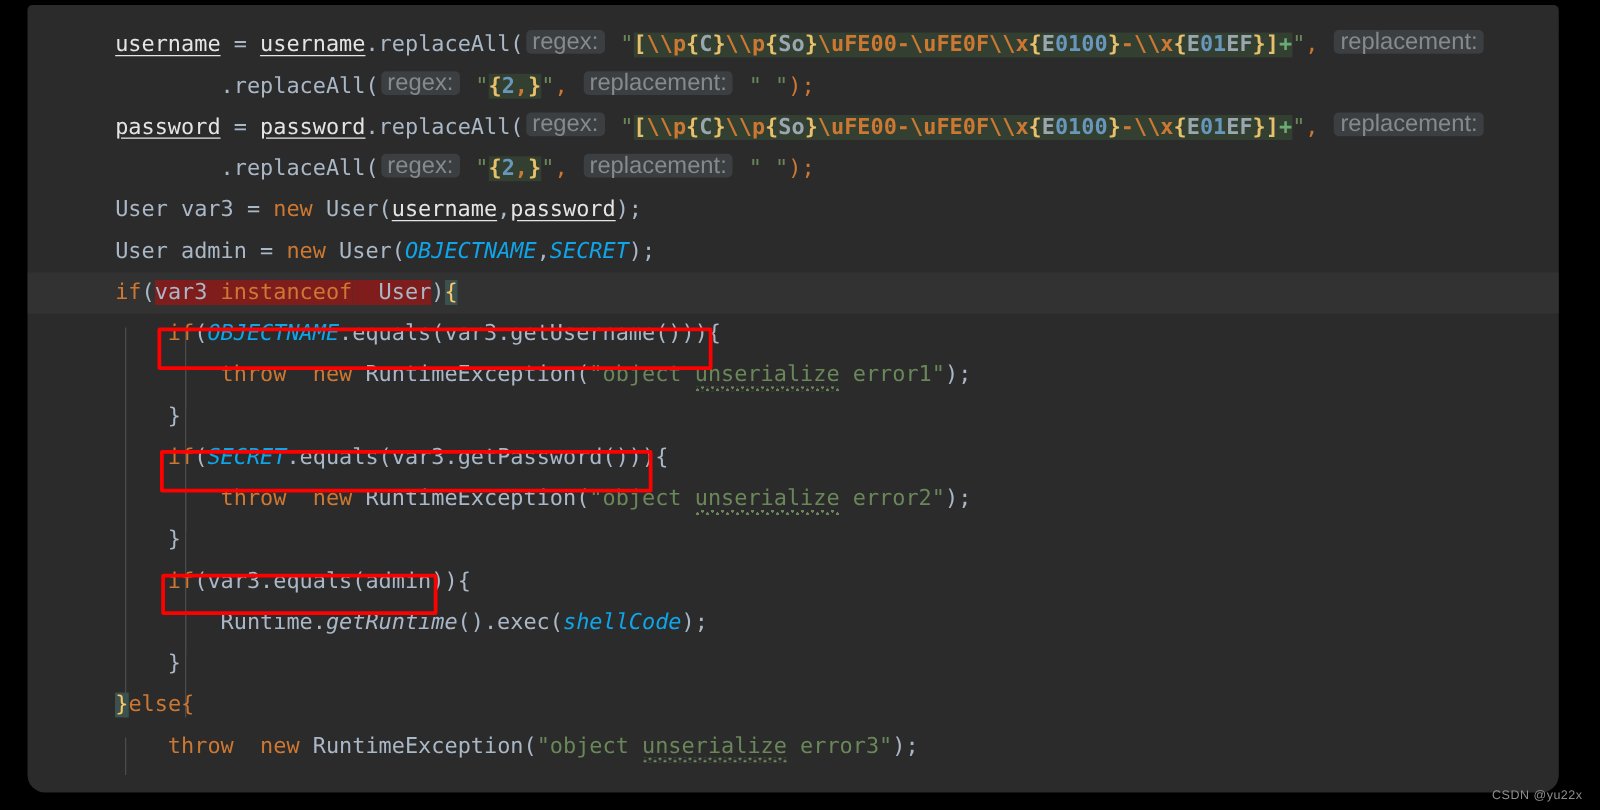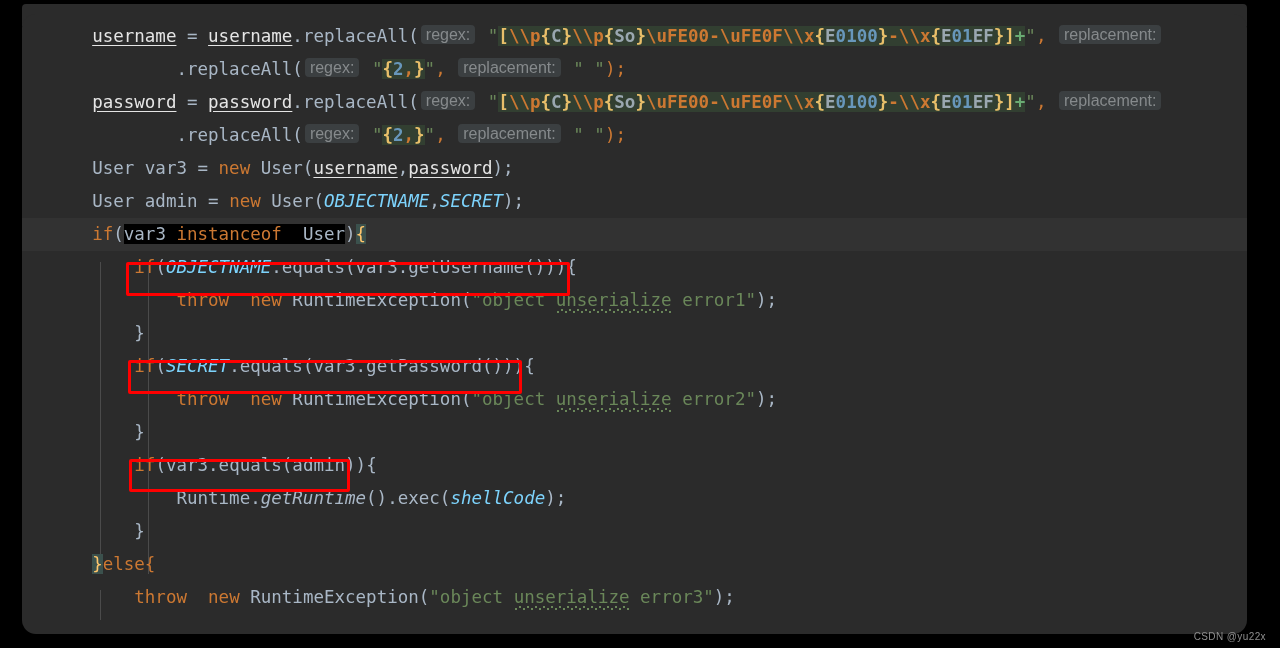--- a/index.html
+++ b/index.html
@@ -49,50 +49,50 @@
     position:relative;
     height:33px;
     padding-left:28px;
     white-space:pre;
   }
 
   
   .kw       {color:#cc7832;}            
   .plain    {color:#a9b7c6;}
   .str      {color:#6a8759;}
-  .field    {color:#7dd3fc;font-style:italic;}   
+  .field    {color:#0ea5e9;font-style:italic;}   
   .statfn   {color:#a9b7c6;font-style:italic;}   
   .localvar {color:#e5e5e5;text-decoration:underline;text-underline-offset:3px;}
   .semi     {color:#cc7832;}
 
   
   .hint{
     display:inline-block;
     background:#3b3f41;
     color:#868a8c;
     border-radius:4px;
     padding:0 5px;
     margin:0 2px;
-    font-size:16px;
+    font-size:19px;
     font-family:"Liberation Sans","DejaVu Sans",sans-serif;
     vertical-align:2px;
     line-height:19px;
   }
 
   
   .rxbg{background:#323f31;margin-top:27px;}
   .rx-esc{color:#cc7832;font-weight:bold;}
   .rx-brk{color:#e8bf6a;font-weight:bold;}
   .rx-cls{color:#9aa7b0;font-weight:bold;}
   .rx-quant{color:#6aab73;font-weight:bold;}
   .rx-num{color:#6897bb;font-weight:bold;}
   .rx-comma{color:#cc7832;font-weight:bold;}
 
   
-  .hl-usage{background:#000000;}
+  .hl-usage{background:#7f1d1d;}
   
   .hl-brace{background:#3b514d;color:#ffc66d;}
 
   
   .row-hl{position:absolute;left:0;top:0;width:100%;height:33px;background:#323232;}
 
   
   .typo{
     position:relative;
     color:#6a8759;

